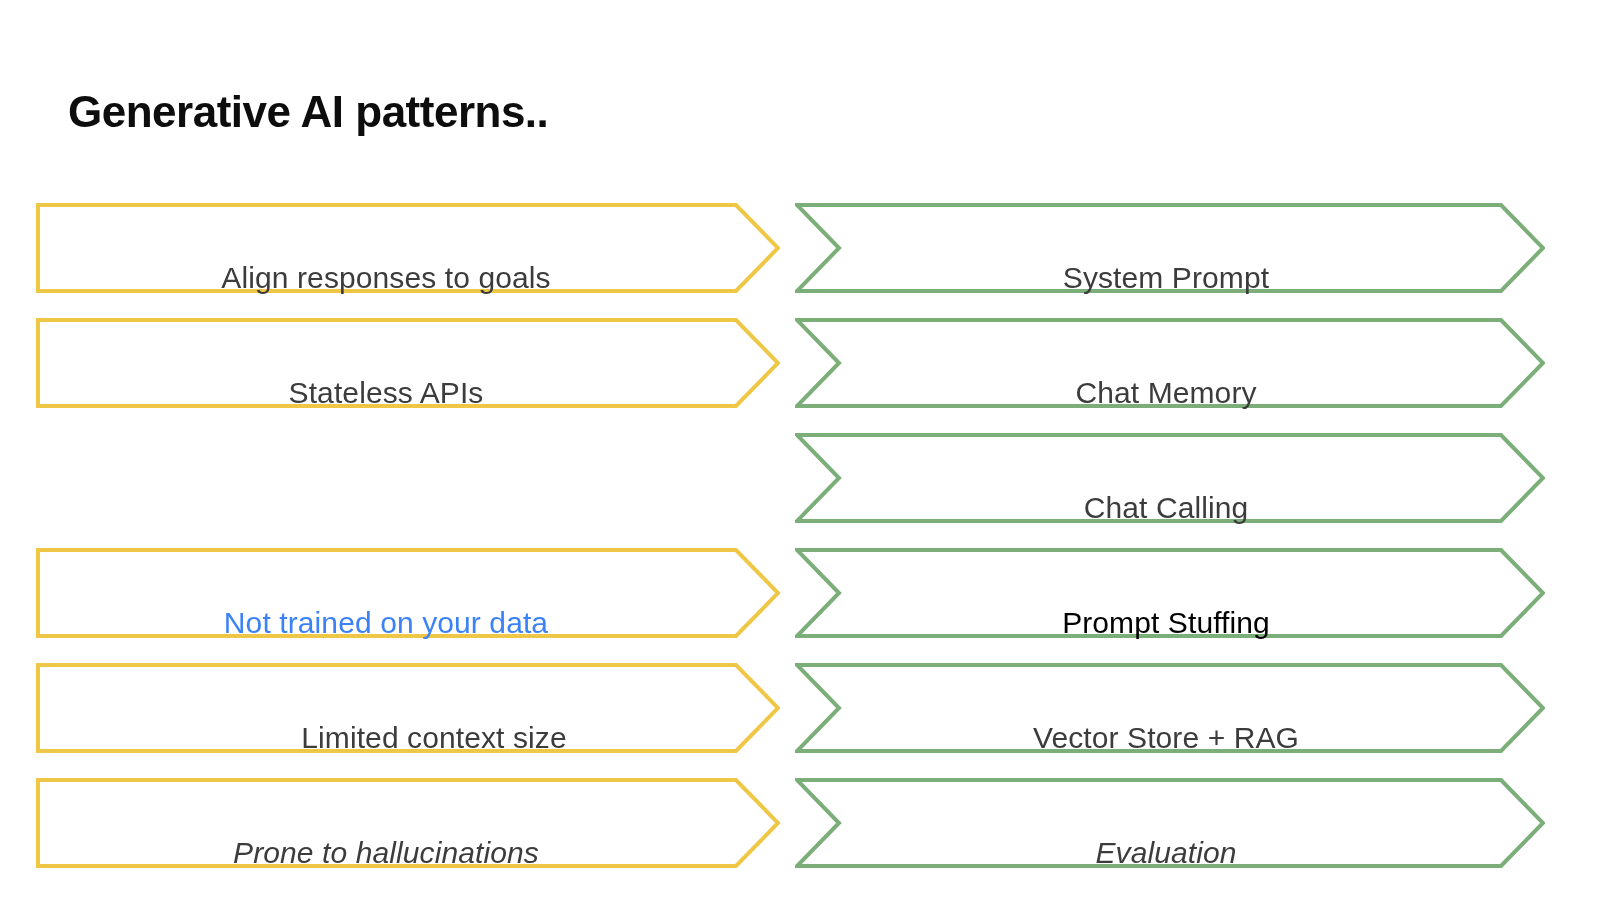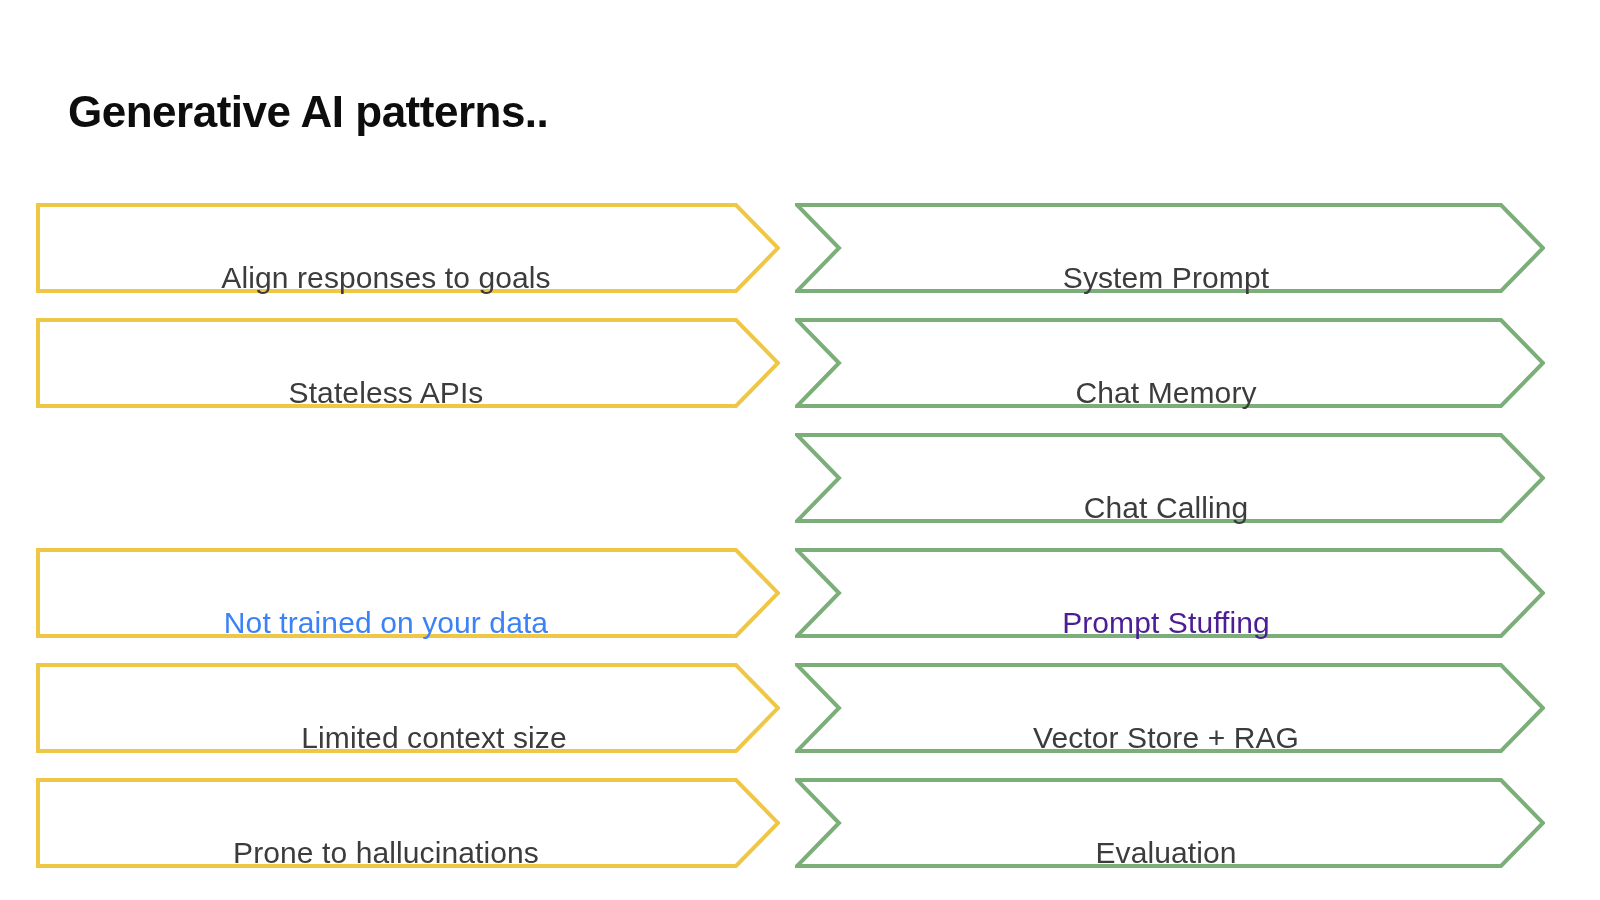--- a/index.html
+++ b/index.html
@@ -142,40 +142,40 @@
     <div class="shape shape-problem">
       <svg viewBox="0 0 744 90" preserveAspectRatio="none">
         <polygon points="2,2 700,2 742,45 700,88 2,88" fill="#ffffff" stroke="#EFC747" stroke-width="4" stroke-linejoin="miter"></polygon>
       </svg>
       <div class="shape-label" style="color: #3b82f6;">Not trained on your data</div>
     </div>
     <div class="shape shape-pattern">
       <svg viewBox="0 0 750 90" preserveAspectRatio="none">
         <polygon points="2,2 706,2 748,45 706,88 2,88 44,45" fill="#ffffff" stroke="#7BAE78" stroke-width="4" stroke-linejoin="miter"></polygon>
       </svg>
-      <div class="shape-label" style="color: #4c1d95;">Prompt Stuffing</div>
+      <div class="shape-label" style="color: #000000;">Prompt Stuffing</div>
     </div>
   </div>
 
   <div class="pattern-row" style="top:663px;">
     <div class="shape shape-problem">
       <svg viewBox="0 0 744 90" preserveAspectRatio="none">
         <polygon points="2,2 700,2 742,45 700,88 2,88" fill="#ffffff" stroke="#EFC747" stroke-width="4" stroke-linejoin="miter"></polygon>
       </svg>
       <div class="shape-label" style="color: rgb(60, 60, 60); padding-left: 48px;">Limited context size</div>
     </div>
     <div class="shape shape-pattern">
       <svg viewBox="0 0 750 90" preserveAspectRatio="none">
         <polygon points="2,2 706,2 748,45 706,88 2,88 44,45" fill="#ffffff" stroke="#7BAE78" stroke-width="4" stroke-linejoin="miter"></polygon>
       </svg>
       <div class="shape-label" style="color: rgb(60, 60, 60);">Vector Store + RAG</div>
     </div>
   </div>
 
-  <div class="pattern-row" style="top:778px;">
+  <div class="pattern-row" style="top:778px;font-style:italic;">
     <div class="shape shape-problem">
       <svg viewBox="0 0 744 90" preserveAspectRatio="none">
         <polygon points="2,2 700,2 742,45 700,88 2,88" fill="#ffffff" stroke="#EFC747" stroke-width="4" stroke-linejoin="miter"></polygon>
       </svg>
       <div class="shape-label" style="color: rgb(60, 60, 60);">Prone to hallucinations</div>
     </div>
     <div class="shape shape-pattern">
       <svg viewBox="0 0 750 90" preserveAspectRatio="none">
         <polygon points="2,2 706,2 748,45 706,88 2,88 44,45" fill="#ffffff" stroke="#7BAE78" stroke-width="4" stroke-linejoin="miter"></polygon>
       </svg>

